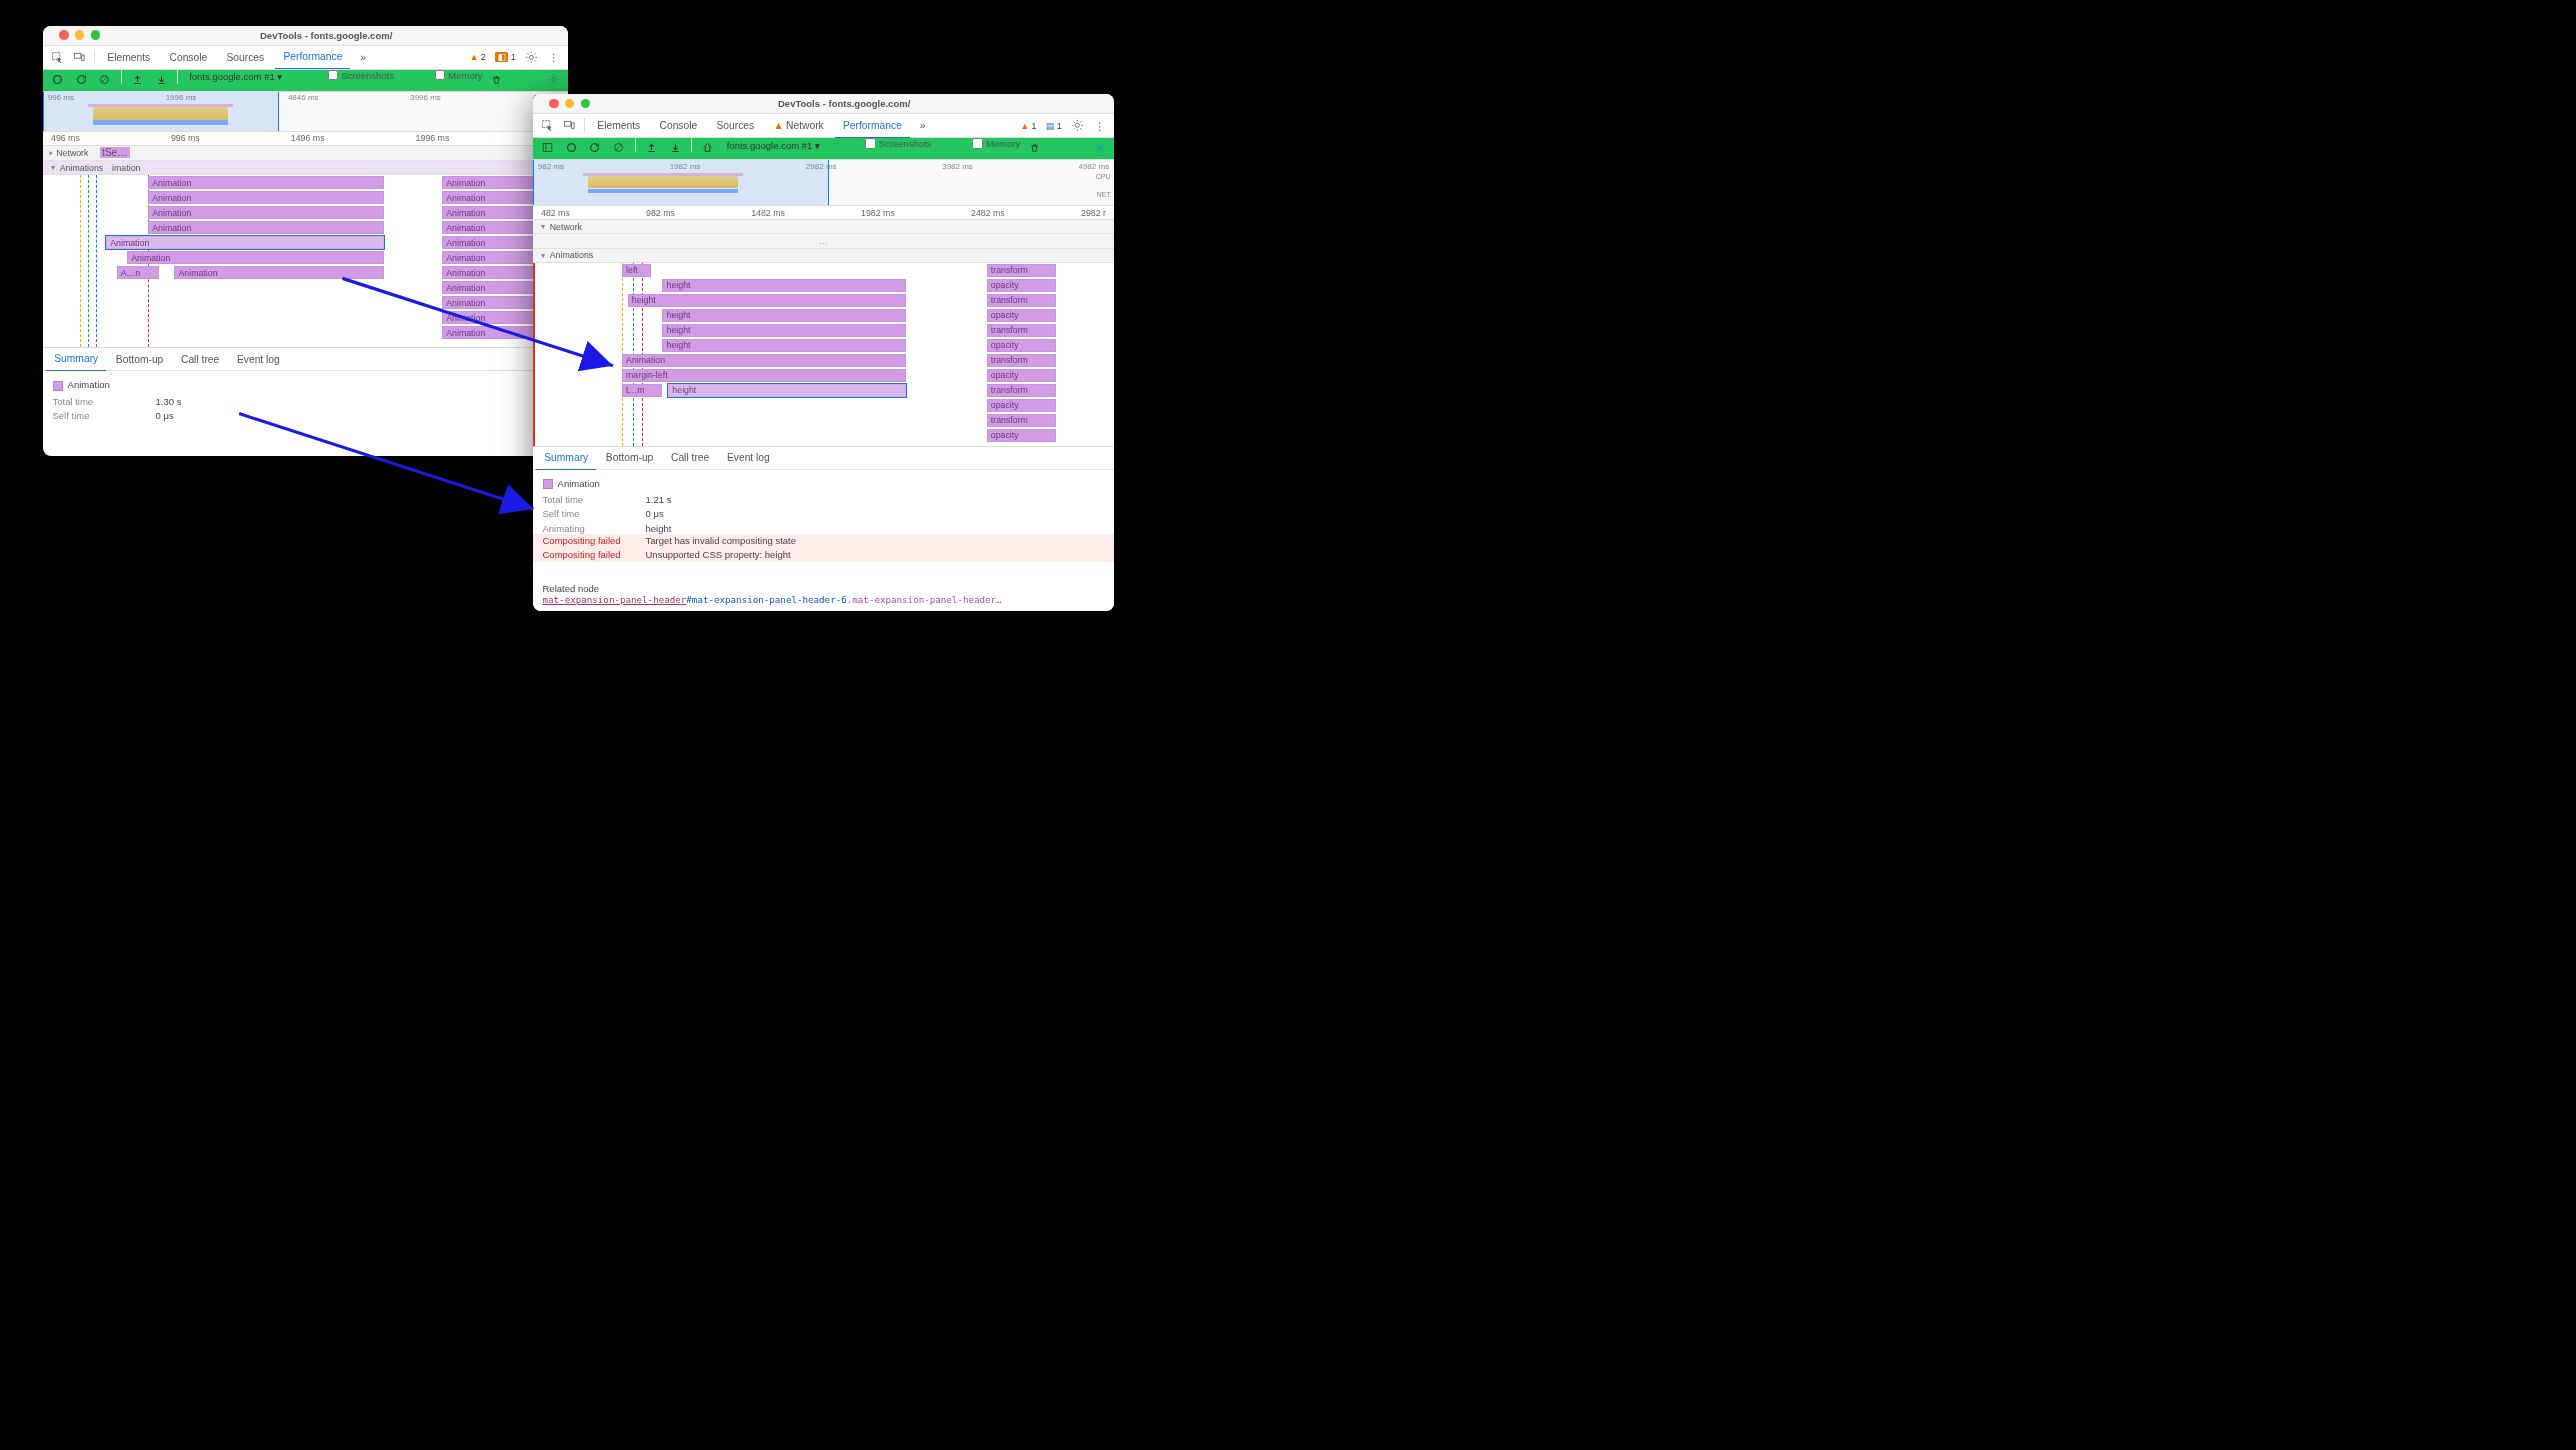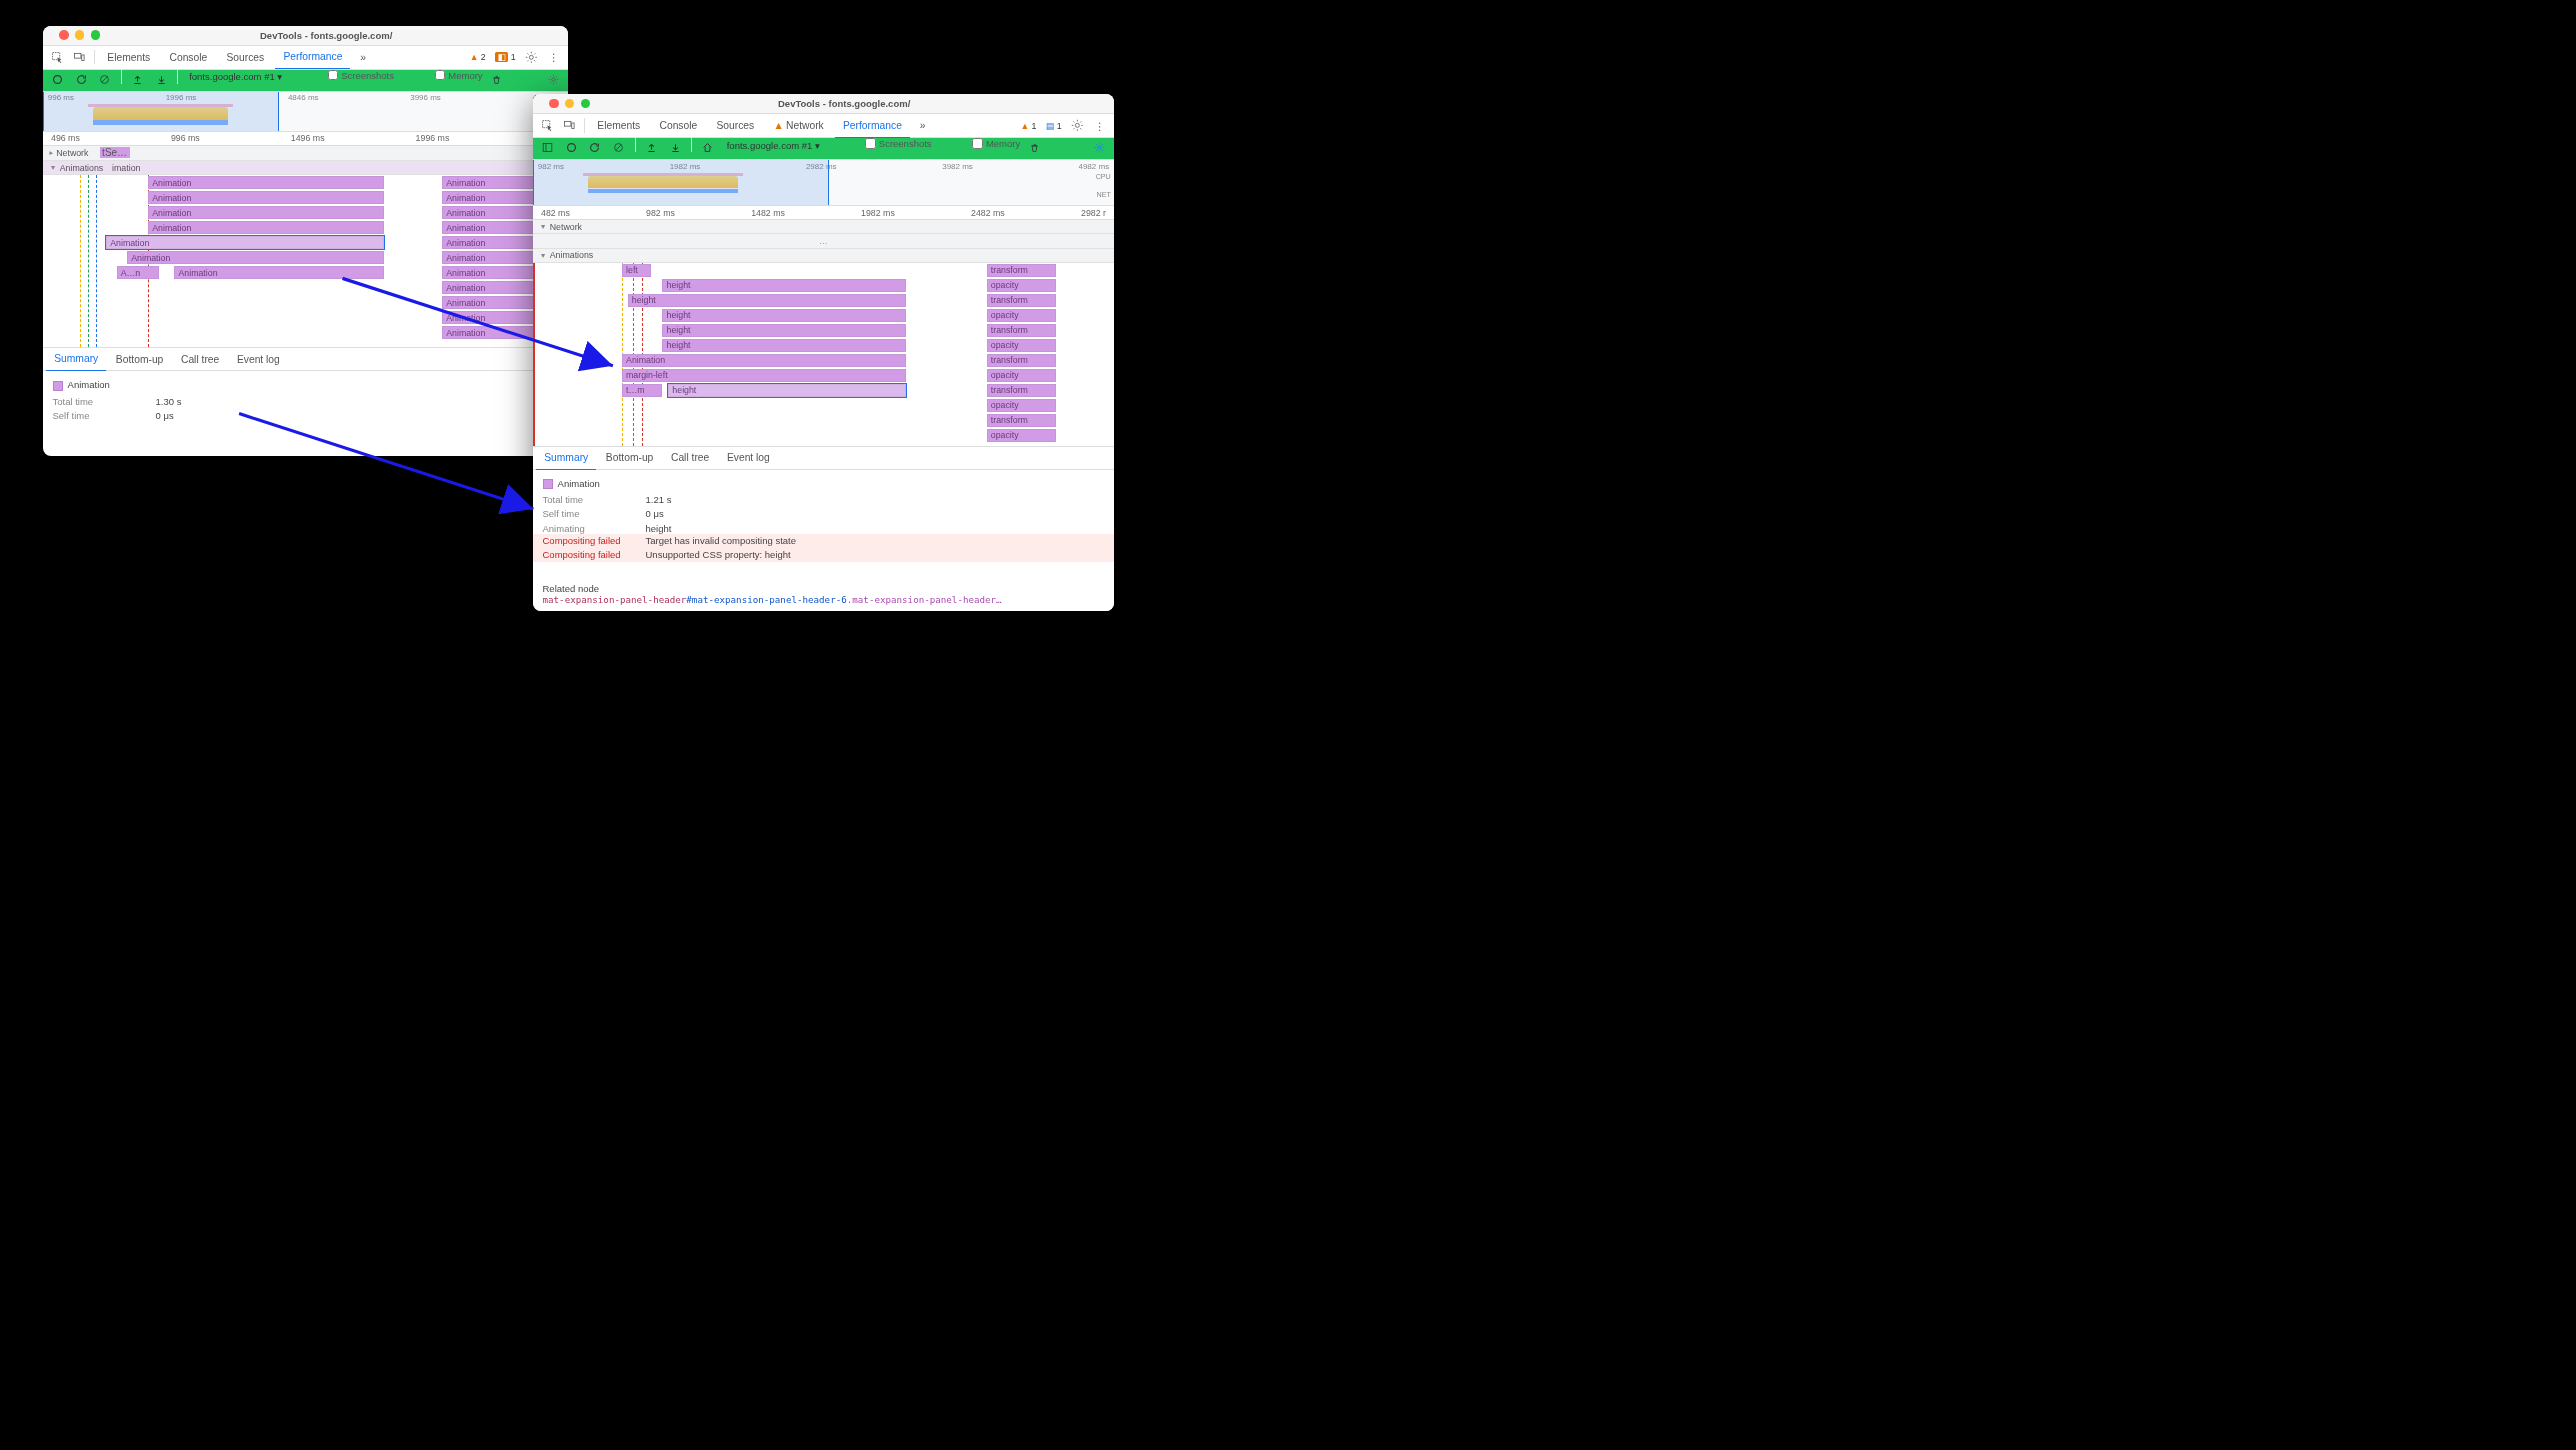--- a/index.html
+++ b/index.html
@@ -43,21 +43,21 @@
   .vline { position: absolute; top: 0; bottom: 0; width: 0; border-left: 0.8px dashed; }
 
   .detail-tabs { height: 24px; display: flex; align-items: center; gap: 1.6px; border-top: 0.8px solid #ddd; border-bottom: 0.8px solid #ddd; padding: 0 3.2px; background: #fff; }
   .detail-panel { padding: 8px 9.5px; font-size: 9.5px; color: #444; background: #fff; }
   .anim-chip { display: inline-block; width: 10.3px; height: 10.3px; background: #d19ce5; margin-right: 4.8px; vertical-align: middle; border: 0.8px solid #b67fd1; }
   .kv { display: grid; grid-template-columns: 95px 1fr; gap: 3.2px 8px; font-size: 9.5px; margin-top: 4.8px; }
   .kv .k { color: #888; }
   .kv .err { color: #c5221f; }
   .err-row { background: #fdecea; margin: 0 -9.5px; padding: 1.6px 9.5px; }
   .mono { font-family: ui-monospace, Menlo, monospace; font-size: 9.2px; }
-  .node-el { color: #b03060; } .node-id { color: #1155cc; text-align: right; } .node-cls { color: #a94caf; }
+  .node-el { color: #b03060; text-decoration: underline; } .node-id { color: #1155cc; text-align: right; } .node-cls { color: #a94caf; }
 
   .arrow { position: absolute; pointer-events: none; }
   svg { display: block; }
 </style>
 </head>
 <body>
 
 <div class="window w1">
   <div class="titlebar">
     <div class="lights">

